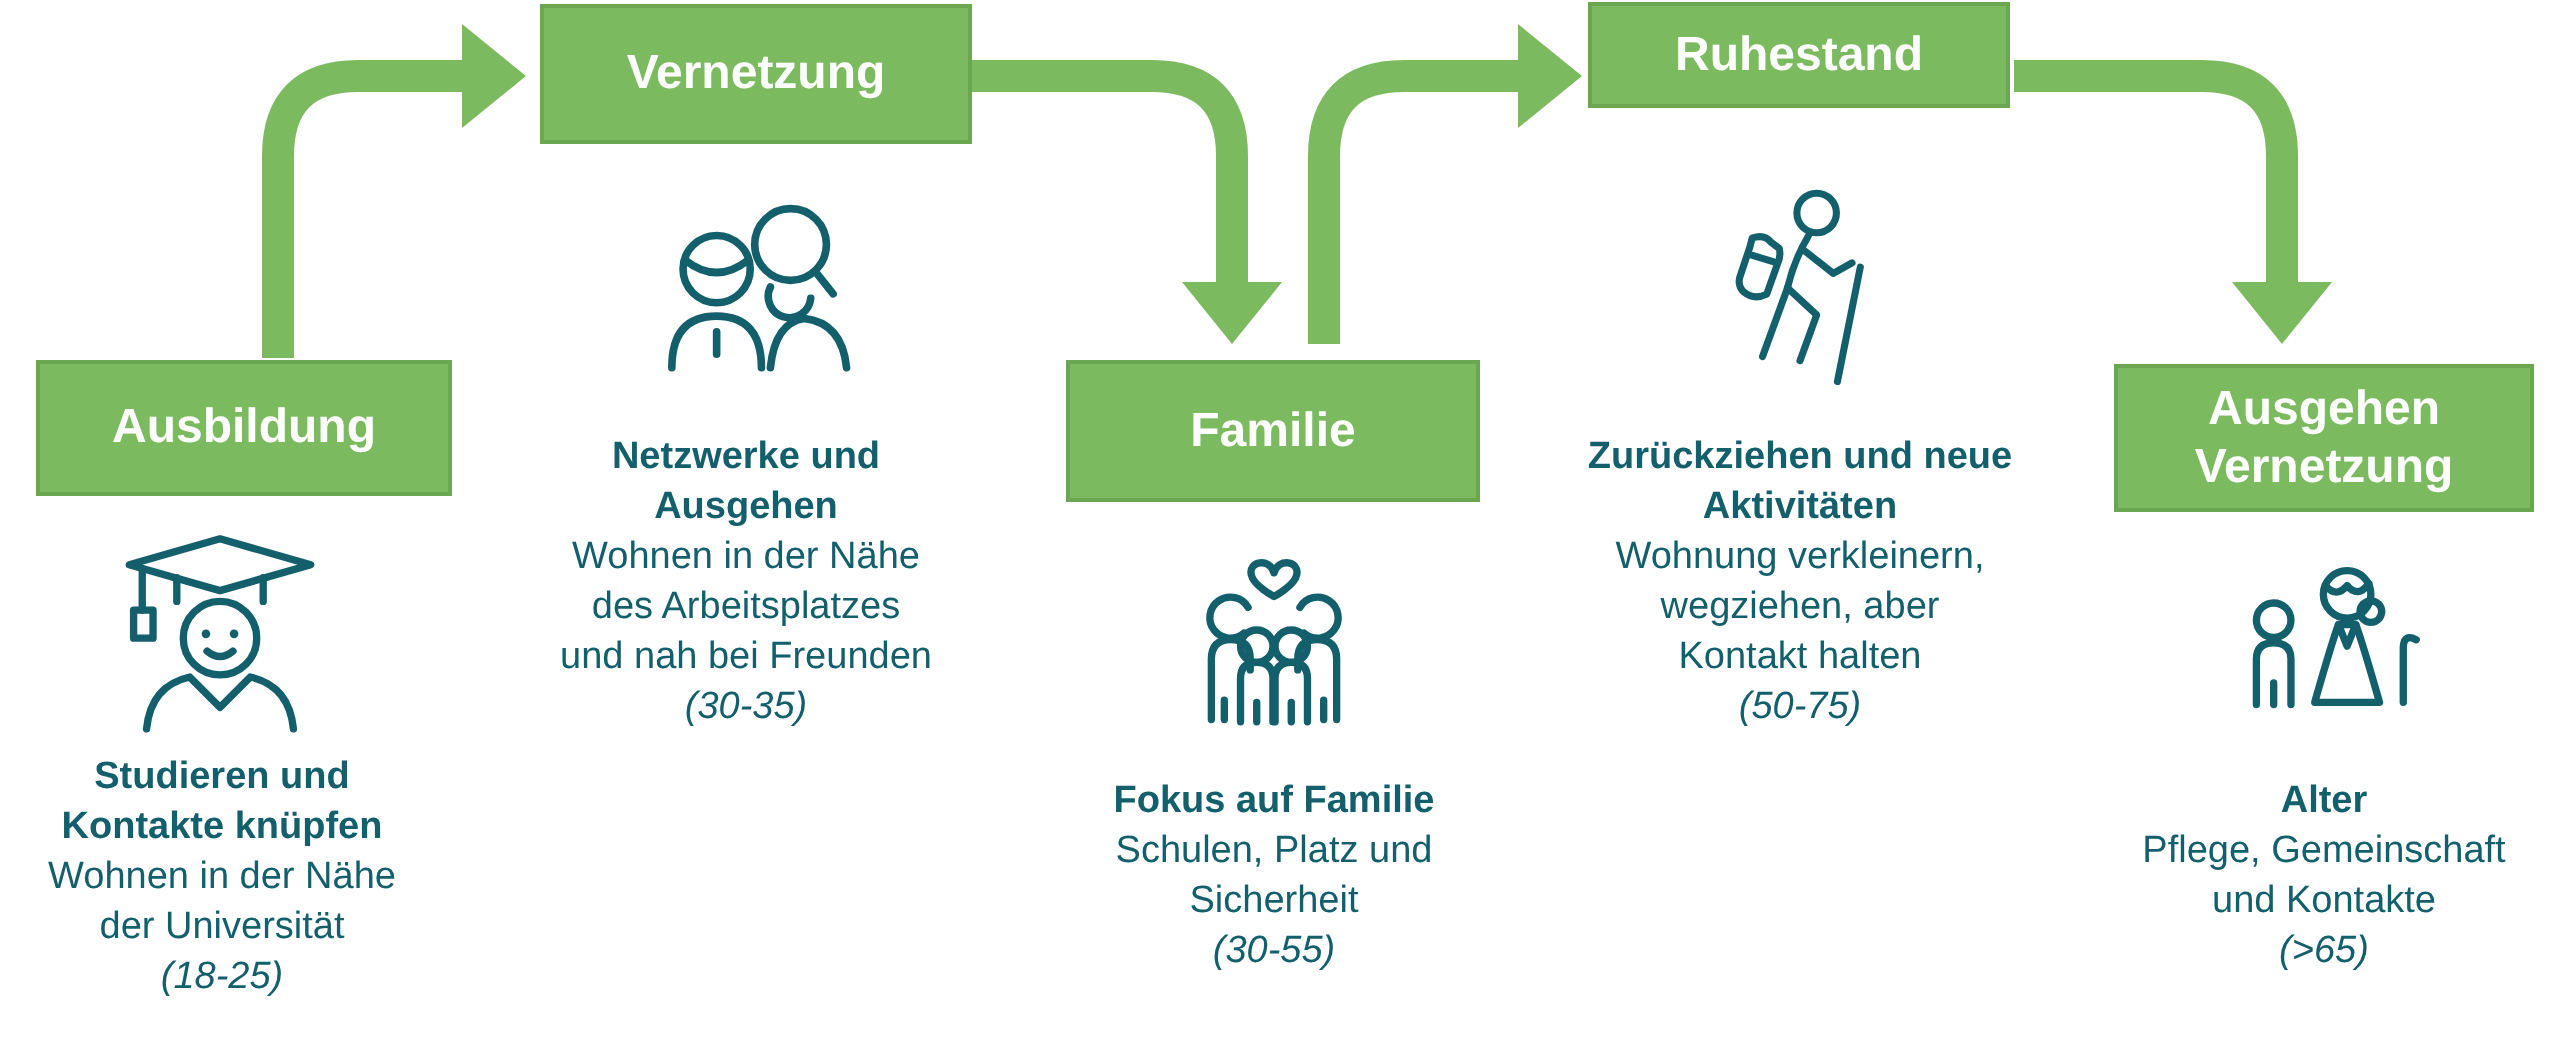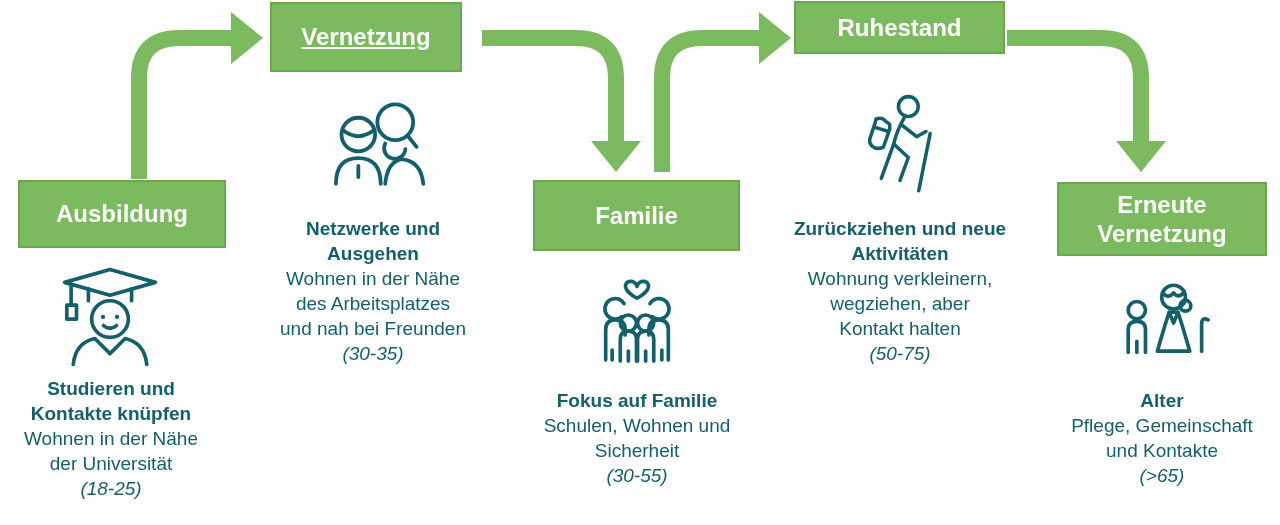--- a/index.html
+++ b/index.html
@@ -28,21 +28,21 @@
     background: var(--box-fill);
     border: 2px solid var(--box-border);
     color: var(--box-text);
     font-weight: bold;
     font-size: 24px;
     line-height: 1.22;
     display: flex; align-items: center; justify-content: center;
     text-align: center;
   }
   .box1 { left: 18px;    top: 180px; width: 208px; height: 68px; text-align: right; }
-  .box2 { left: 270px;  top: 2px;   width: 192px; height: 70px; text-decoration: underline; }
+  .box2 { left: 270px;  top: 2px;   width: 216px; height: 70px; }
   .box3 { left: 533px;  top: 180px; width: 207px; height: 71px; }
   .box4 { left: 794px;  top: 1px;   width: 211px; height: 53px; }
   .box5 { left: 1057px; top: 182px; width: 210px; height: 74px; }
 
   .icon { position: absolute; }
   .icon svg { width: 100%; height: 100%; display: block; }
   .icon .ln { fill: none; stroke: var(--text); stroke-width: 3.4; stroke-linecap: round; stroke-linejoin: round; }
   .icon .fl { fill: var(--text); stroke: none; }
   .icon1 { left: 56px;   top: 264px; width: 108px; height: 108px; }
   .icon2 { left: 318px;  top: 92px;  width: 112px; height: 112px; }
@@ -157,21 +157,21 @@
       <circle class="ln" cx="42" cy="51" r="7.5"></circle>
       <path class="ln" d="M34.5 86 L34.5 66 Q34.5 58.5 42 58.5 Q49.5 58.5 49.5 66 L49.5 86"></path>
       <path class="ln" d="M42 86 L42 77"></path>
       <circle class="ln" cx="58" cy="51" r="7.5"></circle>
       <path class="ln" d="M50.5 86 L50.5 66 Q50.5 58.5 58 58.5 Q65.5 58.5 65.5 66 L65.5 86"></path>
       <path class="ln" d="M58 86 L58 77"></path>
     </svg>
   </div>
   <div class="text text3">
     <div class="h h3">Fokus auf Familie</div>
-    <div class="b b3">Schulen, Wohnen und Sicherheit</div>
+    <div class="b b3">Schulen, Platz und Sicherheit</div>
     <div class="a">(30-55)</div>
   </div>
 
   <div class="box box4">
     <span>Ruhestand</span>
   </div>
   <div class="icon icon4">
     <svg viewBox="0 0 100 100">
       <circle class="ln" cx="58" cy="13" r="9.5"></circle>
       <path class="ln" d="M54 24 Q47 36 44 49"></path>
@@ -183,21 +183,21 @@
       <path class="ln" d="M26 33 L39 37"></path>
     </svg>
   </div>
   <div class="text text4">
     <div class="h h4">Zurückziehen und neue Aktivitäten</div>
     <div class="b b4">Wohnung verkleinern, wegziehen, aber Kontakt halten</div>
     <div class="a">(50-75)</div>
   </div>
 
   <div class="box box5">
-    <span>Erneute Vernetzung</span>
+    <span>Ausgehen Vernetzung</span>
   </div>
   <div class="icon icon5">
     <svg viewBox="0 0 100 100">
       <circle class="ln" cx="23" cy="39" r="8"></circle>
       <path class="ln" d="M15 78 L15 57 Q15 49.5 23 49.5 Q31 49.5 31 57 L31 78"></path>
       <path class="ln" d="M23 78 L23 68"></path>
       <circle class="ln" cx="57" cy="27" r="11"></circle>
       <path class="ln" d="M47 23 Q52 29 57 23 Q62 29 67 22"></path>
       <circle class="ln" cx="68" cy="35" r="5"></circle>
       <path class="ln" d="M42 77 Q50 49 53 41 L61 41 Q64 49 72 77 Z"></path>

